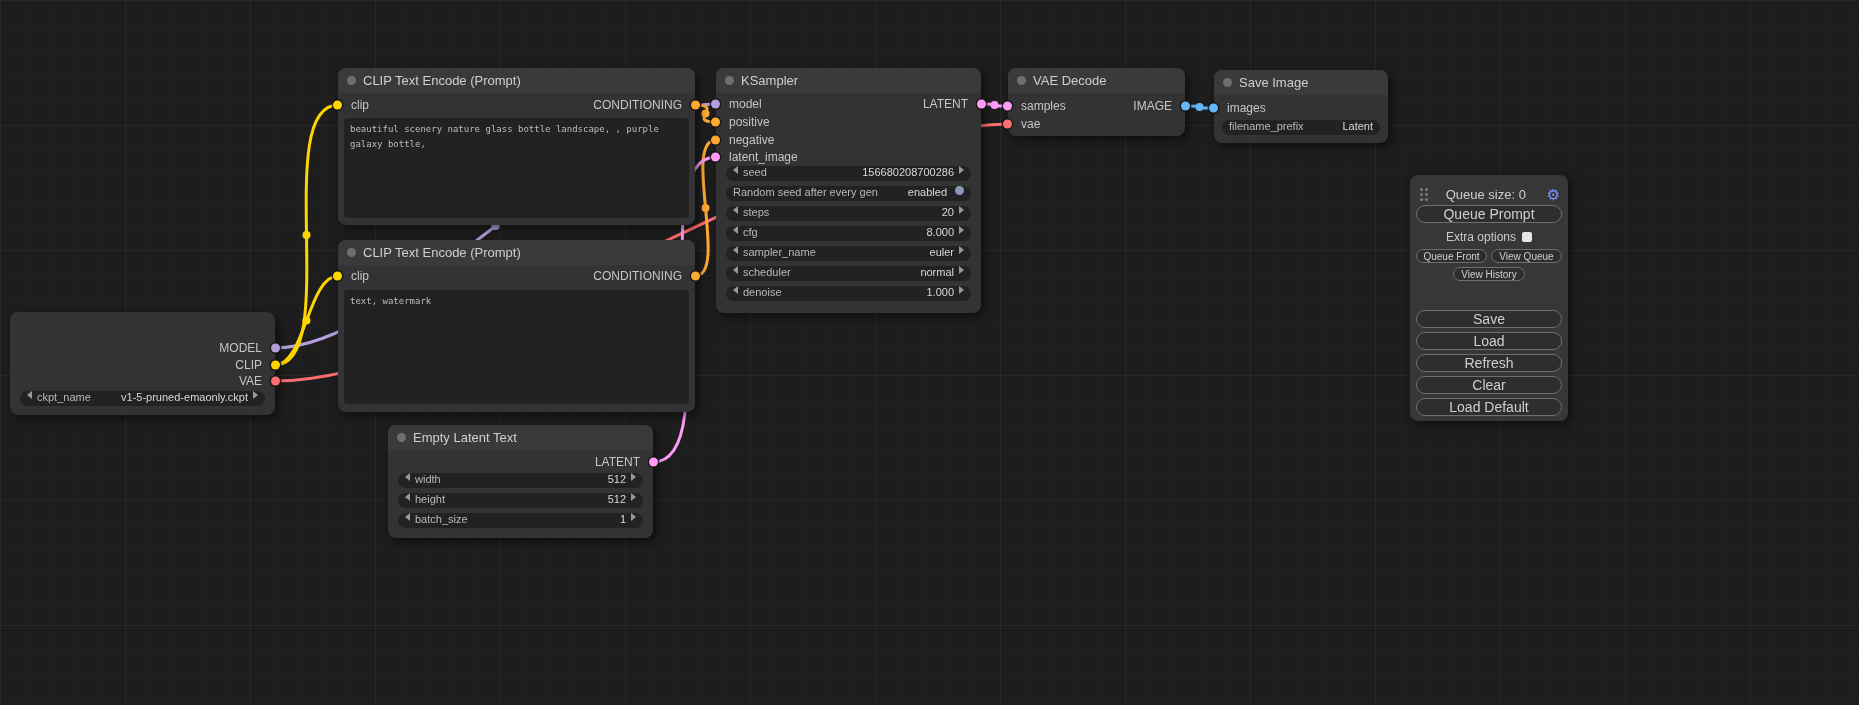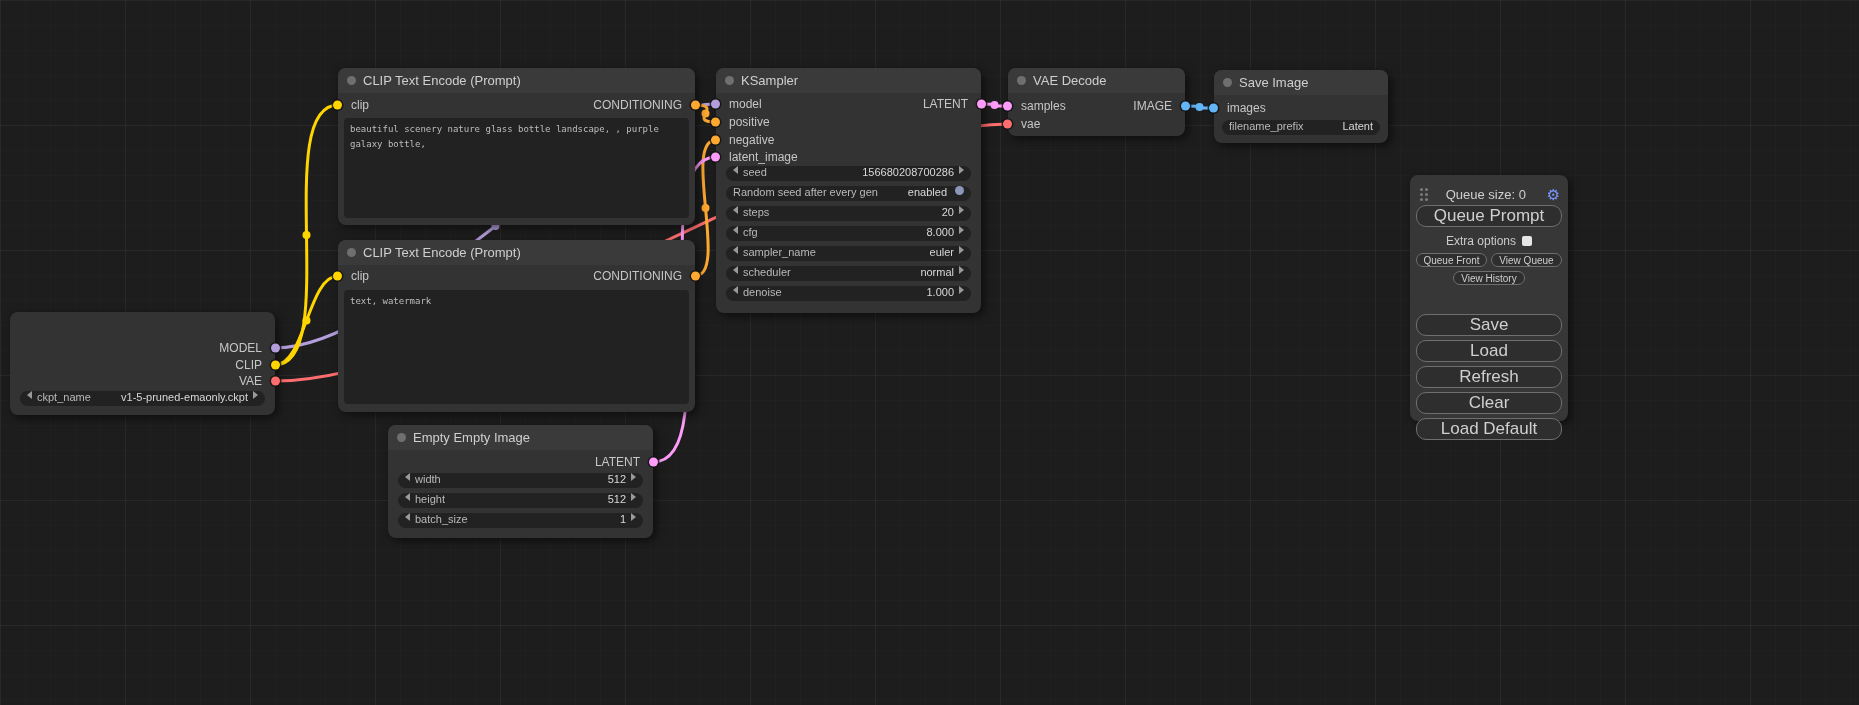--- a/index.html
+++ b/index.html
@@ -43,21 +43,21 @@
     font-family:"DejaVu Sans Mono",monospace;font-size:9px;line-height:1.7;padding:4px 6px;resize:none;outline:none;overflow:hidden}
 
   .menu{position:absolute;left:1410px;top:175px;width:158px;height:246px;background:#373737;border-radius:8px;
     box-shadow:3px 3px 10px rgba(0,0,0,.5);z-index:3;padding:12px 6px;display:flex;flex-direction:column}
   .menu-header{display:flex;align-items:center;height:20px;margin-bottom:3px}
   .drag-dots{width:3px;height:3px;margin:0 4px 0 4px;border-radius:50%;background:#7b7b7b;
     box-shadow:5px 0 0 #7b7b7b,0 5px 0 #7b7b7b,5px 5px 0 #7b7b7b,0 -5px 0 #7b7b7b,5px -5px 0 #7b7b7b;flex:0 0 auto}
   .queue-size{flex:1;text-align:center;font-size:13px;color:#cfcfcf}
   .gear-btn{background:none;border:0;color:#7d96ff;font-size:15px;line-height:1;cursor:pointer;padding:0 2px;flex:0 0 auto}
   .btn{background:#2e2e2e;border:1px solid #6f6f6f;border-radius:10px;color:#cfcfcf;font-family:inherit;
-    font-size:17px;height:36px;width:100%;cursor:pointer}
+    font-size:14px;height:36px;width:100%;cursor:pointer}
   .btn.qp{height:24px;margin-bottom:7px}
   .btn.big{margin-bottom:4px}
   .btn.small{font-size:10px;height:14px;border-radius:8px;padding:0 6px;width:auto}
   .extra-row{display:flex;align-items:center;justify-content:center;gap:6px;height:16px;margin-bottom:5px;
     font-size:12px;color:#cbcbcb}
   .checkbox{width:10px;height:10px;background:#e6e6e6;border-radius:2px;cursor:pointer}
   .small-row{display:flex;gap:4px;margin-bottom:4px}
   .small-row .btn.small{flex:1}
   .history-row{display:flex;justify-content:center;margin-bottom:29px}
   .history-row .btn.small{width:72px}
@@ -234,21 +234,21 @@
   </div>
   <div class="widget" style="top:50px;left:8px;right:8px">
     <span>filename_prefix</span>
     <span class="wvalue">Latent</span>
   </div>
 </div>
 
 <div class="node" style="left:388px;top:425px;width:265px;height:113px">
   <div class="node-title">
     <span class="collapse-dot"></span>
-    <span>Empty Empty Image</span>
+    <span>Empty Latent Text</span>
   </div>
   <div class="slot out" style="top:29px">
     <span>LATENT</span>
     <span class="dot" style="background-color: rgb(255, 156, 249);"></span>
   </div>
   <div class="widget" style="top:48px">
     <span class="warrow left"></span>
     <span>width</span>
     <span class="wvalue">512</span>
     <span class="warrow right"></span>

